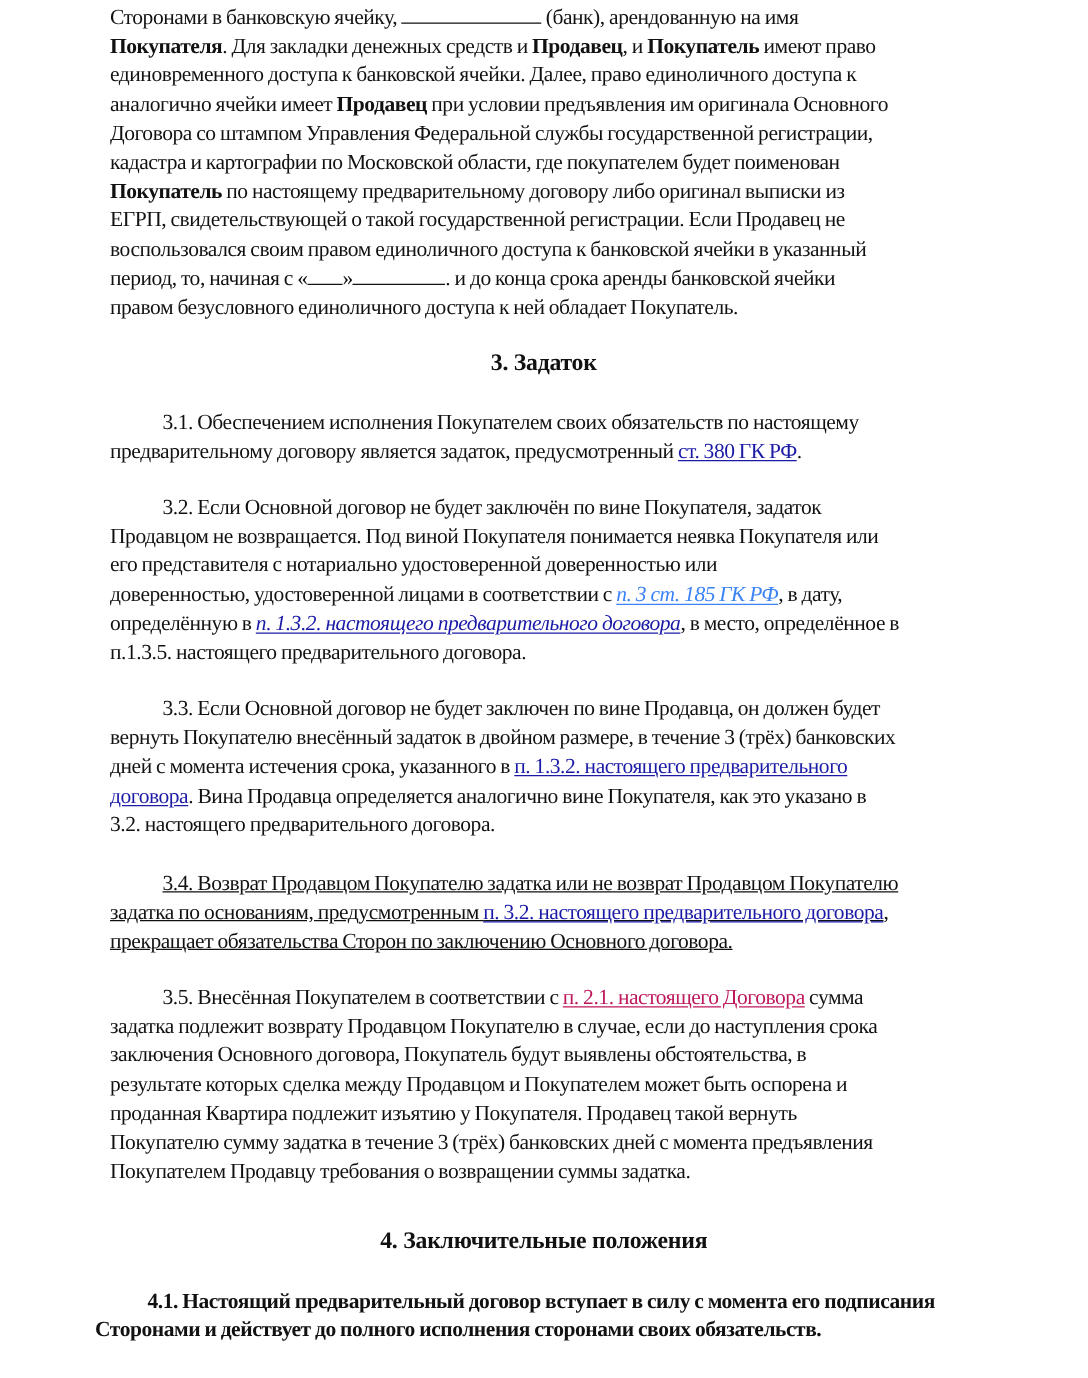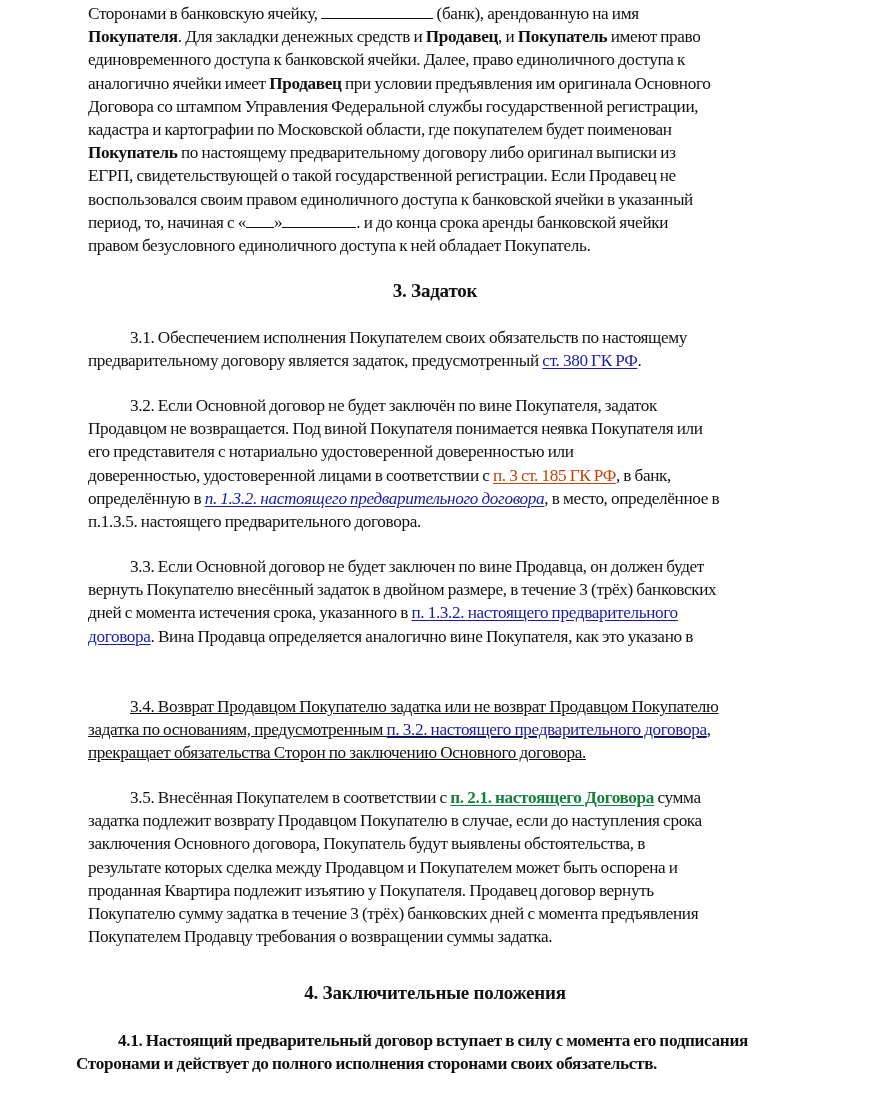--- a/index.html
+++ b/index.html
@@ -98,55 +98,56 @@
     <span class="line">
       <span>предварительному договору является задаток, предусмотренный </span><a class="link" href="#" style="color: rgb(26, 26, 166);">ст. 380 ГК РФ</a><span>.</span>
     </span>
   </p>
 
   <p class="para" style="top:394px;">
     <span class="line indent">3.2. Если Основной договор не будет заключён по вине Покупателя, задаток</span>
     <span class="line">Продавцом не возвращается. Под виной Покупателя понимается неявка Покупателя или</span>
     <span class="line">его представителя с нотариально удостоверенной доверенностью или</span>
     <span class="line">
-      <span>доверенностью, удостоверенной лицами  в соответствии с </span><a class="link" href="#" style="color: #c2410c;">п. 3 ст. 185 ГК РФ</a><span>, в банк,</span>
+      <span>доверенностью, удостоверенной лицами  в соответствии с </span><a class="link" href="#" style="color: #3b82f6; font-style: italic;">п. 3 ст. 185 ГК РФ</a><span>, в дату,</span>
     </span>
     <span class="line">
       <span>определённую в </span><a class="link" href="#" style="color: rgb(26, 26, 166); font-style: italic;">п. 1.3.2. настоящего предварительного договора</a><span>, в место, определённое в</span>
     </span>
     <span class="line">п.1.3.5. настоящего предварительного договора.</span>
   </p>
 
   <p class="para" style="top:555px;">
     <span class="line indent">3.3. Если Основной договор не будет заключен по вине Продавца, он должен будет</span>
     <span class="line">вернуть Покупателю внесённый задаток в двойном размере, в течение 3 (трёх) банковских</span>
     <span class="line">
       <span>дней с момента истечения срока, указанного в </span><a class="link" href="#" style="color: rgb(26, 26, 166);">п. 1.3.2. настоящего предварительного</a>
     </span>
     <span class="line">
       <a class="link" href="#" style="color: rgb(26, 26, 166);">договора</a><span>. Вина Продавца определяется аналогично вине Покупателя, как это указано в</span>
     </span>
+    <span class="line">3.2. настоящего предварительного договора.</span>
   </p>
 
   <p class="para" style="top:695px;text-decoration:underline;">
     <span class="line indent">3.4. Возврат Продавцом Покупателю задатка или не возврат Продавцом Покупателю</span>
     <span class="line">
       <span>задатка по основаниям, предусмотренным </span><a class="link" href="#" style="color: rgb(26, 26, 166);">п. 3.2. настоящего предварительного договора</a><span>,</span>
     </span>
     <span class="line">прекращает обязательства Сторон по заключению Основного договора.</span>
   </p>
 
   <p class="para" style="top:786px;">
     <span class="line indent">
-      <span>3.5. Внесённая Покупателем в соответствии с </span><a class="link" href="#" style="color: #15803d; font-weight: bold;">п. 2.1. настоящего Договора</a><span> сумма</span>
+      <span>3.5. Внесённая Покупателем в соответствии с </span><a class="link" href="#" style="color: #be185d;">п. 2.1. настоящего Договора</a><span> сумма</span>
     </span>
     <span class="line">задатка подлежит возврату Продавцом Покупателю в случае, если до наступления срока</span>
     <span class="line">заключения Основного договора, Покупатель будут выявлены обстоятельства, в</span>
     <span class="line">результате которых сделка между Продавцом и Покупателем может быть  оспорена и</span>
-    <span class="line">проданная Квартира подлежит изъятию у Покупателя. Продавец договор вернуть</span>
+    <span class="line">проданная Квартира подлежит изъятию у Покупателя. Продавец такой вернуть</span>
     <span class="line">Покупателю сумму задатка в течение 3 (трёх) банковских дней с момента предъявления</span>
     <span class="line">Покупателем Продавцу требования о возвращении суммы задатка.</span>
   </p>
 
   <h2 class="heading" style="top:982px;">4. Заключительные положения</h2>
 
   <p class="para" style="top:1029px; left:76px; width:720px;font-weight:bold;">
     <span class="line indent">4.1. Настоящий предварительный договор вступает в силу с момента его подписания</span>
     <span class="line">Сторонами и действует до полного исполнения сторонами своих обязательств.</span>
   </p>

